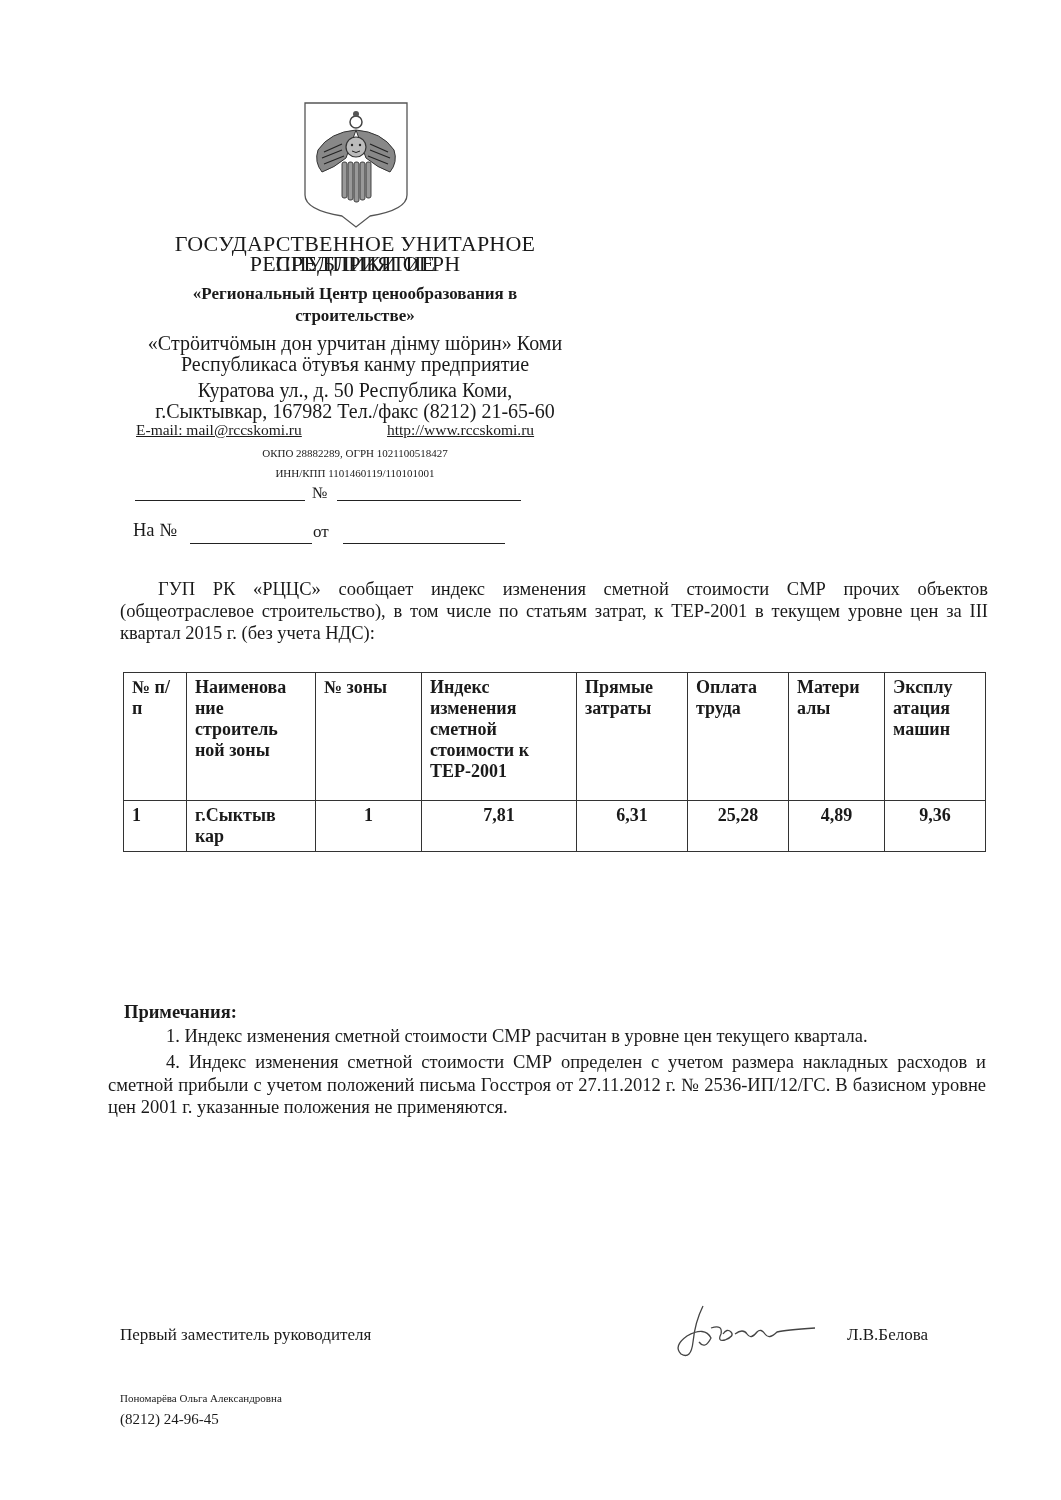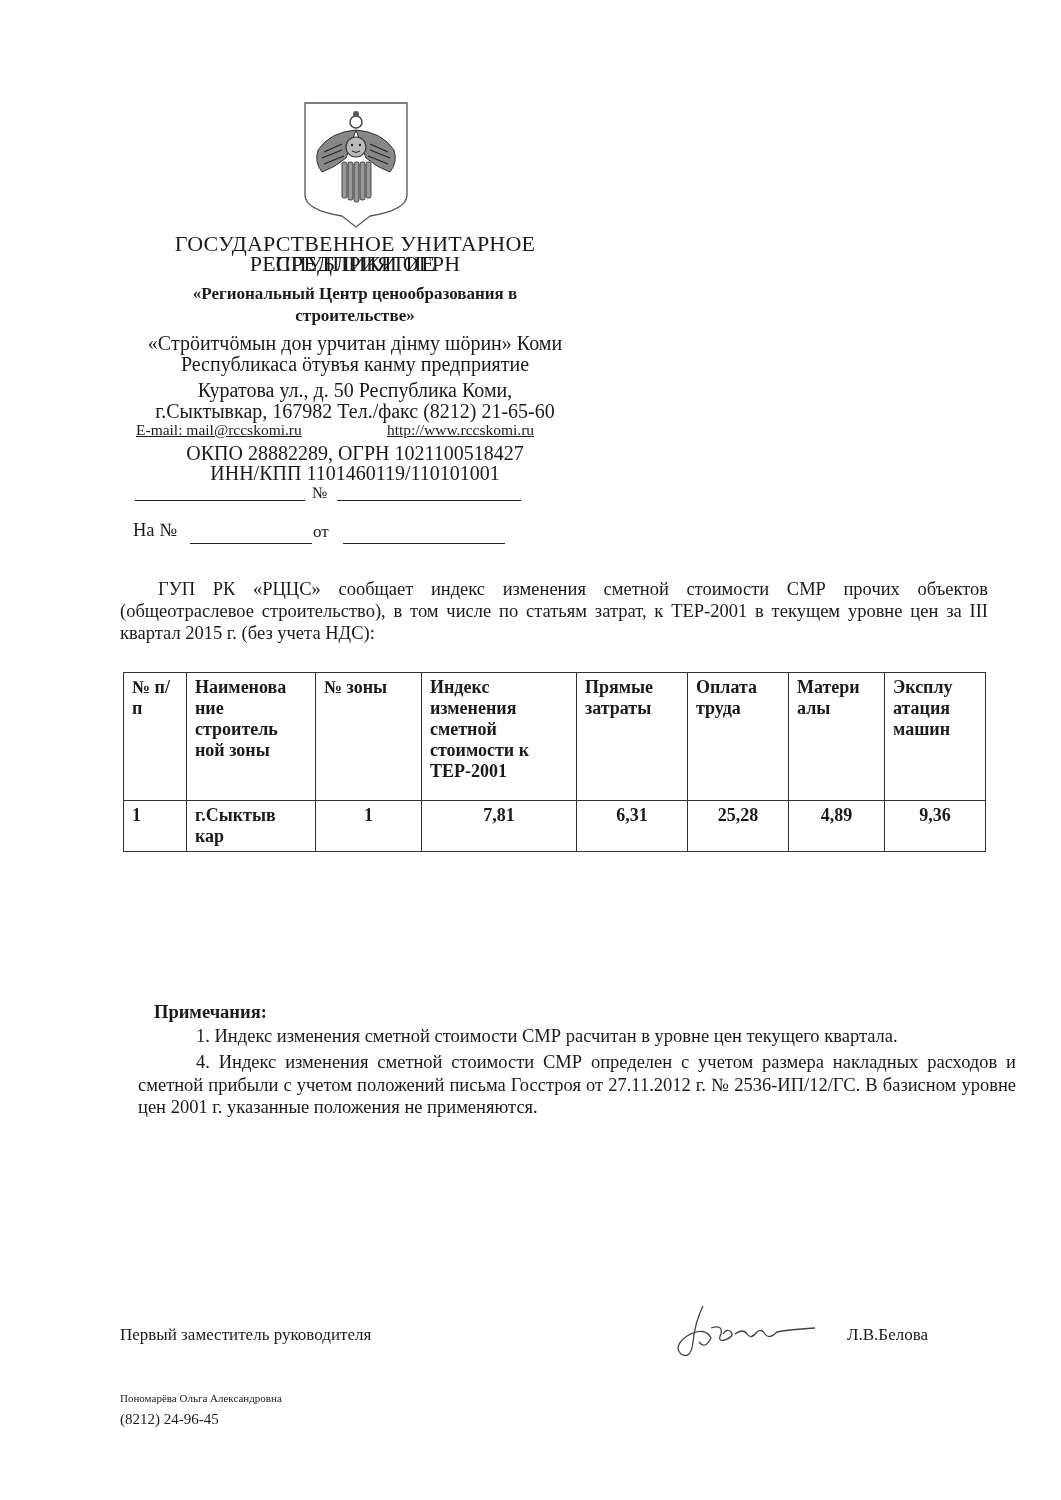--- a/index.html
+++ b/index.html
@@ -2,31 +2,31 @@
 <html><head>
 <meta charset="utf-8">
 <style>
   html, body { margin: 0; padding: 0; background: #ffffff; }
   body { width: 1061px; height: 1500px; position: relative; overflow: hidden;
          font-family: "Liberation Serif", "DejaVu Serif", serif; color: #1a1a1a; }
   .abs { position: absolute; }
   .hdr { left: 130px; width: 450px; text-align: center; font-size: 20px; line-height: 20px; }
   .caps { font-size: 22px; letter-spacing: 0.2px; }
   .bold { font-weight: bold; }
-  .small { font-size: 20px; }
+  .small { font-size: 11px; }
   .u { text-decoration: underline; }
   .line { position: absolute; border-bottom: 1px solid #222; height: 0; }
   .para { font-size: 18.5px; line-height: 22px; text-align: justify; }
   table.idx { position: absolute; left: 123px; top: 672px; border-collapse: collapse;
               font-family: "Liberation Serif", serif; font-weight: bold; font-size: 18px; }
   table.idx td { border: 1.5px solid #333; vertical-align: top; padding: 4px 8px; line-height: 21px; }
   table.idx tr.head td { height: 119px; }
   table.idx tr.row td { height: 41px; }
   .num { text-align: center; }
-  .notes { left: 138px; width: 878px; font-size: 18.5px; line-height: 22.5px; }
+  .notes { left: 108px; width: 878px; font-size: 18.5px; line-height: 22.5px; }
   .notes p { margin: 0; text-align: justify; }
   .notes p.ind { text-indent: 58px; }
   .sig { font-size: 17px; }
 </style>
 </head>
 <body>
 
 <div class="abs" style="left:300px; top:100px; width:112px; height:130px;">
   <svg width="112" height="130" viewBox="0 0 112 130">
     <path d="M5 3 H107 V95 Q107 110 70 116 L56 127 L42 116 Q5 110 5 95 Z" fill="none" stroke="#555" stroke-width="1.3"></path>

